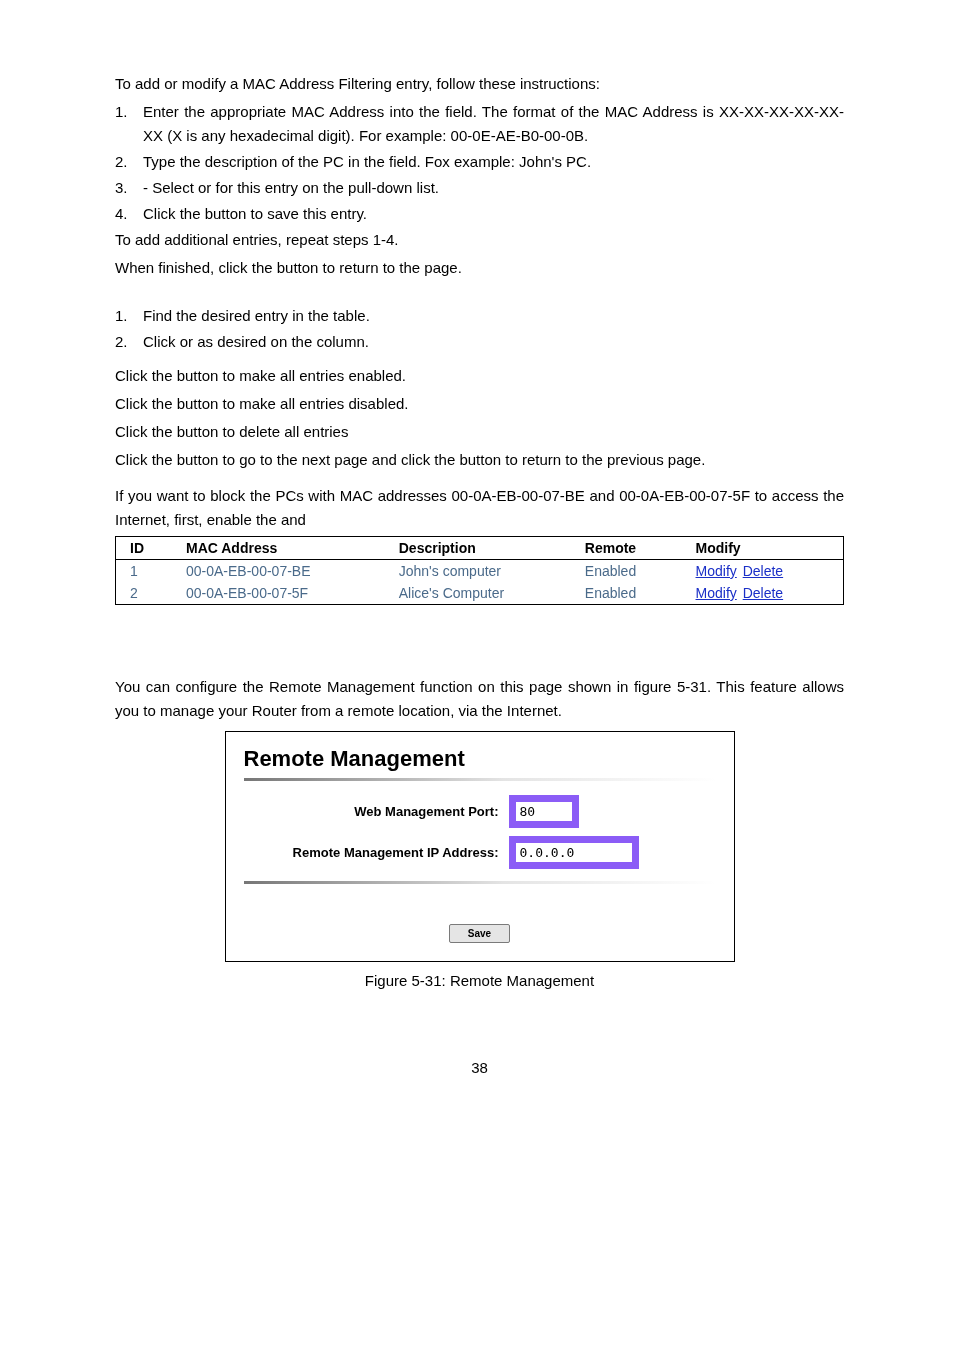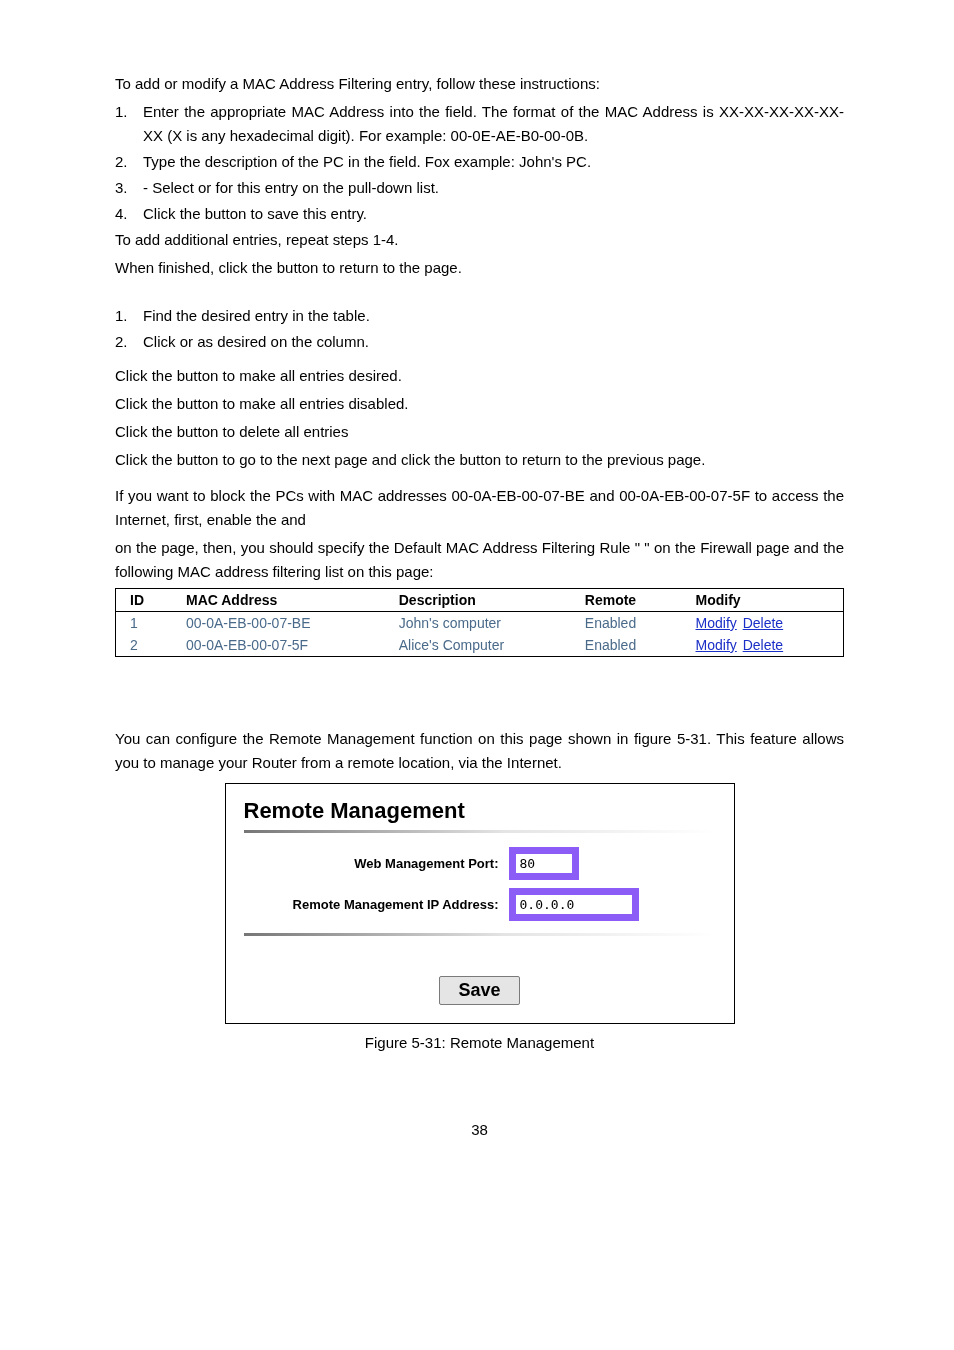--- a/index.html
+++ b/index.html
@@ -104,21 +104,21 @@
   }
   .rm-rule2 {
     margin: 12px 0 8px 0;
     height: 3px;
     background: linear-gradient(to right,#767676,#e4e4e4 55%,transparent);
     border: none;
   }
   .rm-btn-row { text-align: center; }
   .rm-btn {
     font-family: Arial, sans-serif;
-    font-size: 18px;
+    font-size: 10px;
     font-weight: bold;
     padding: 3px 18px;
     background: #e5e5e5;
     border: 1px solid #7a7a7a;
     border-radius: 2px;
     cursor: pointer;
     margin-top: 32px;
   }
   .fig-caption {
     text-align: center;
@@ -166,29 +166,28 @@
     <div class="ol-num">1.</div>
     <div class="ol-body">Find the desired entry in the table.</div>
   </div>
   <div class="ol-item">
     <div class="ol-num">2.</div>
     <div class="ol-body">Click           or           as desired on the           column.</div>
   </div>
 
   <div style="height:8px"></div>
 
-  <p>Click the                  button to make all entries desired.</p>
+  <p>Click the                  button to make all entries enabled.</p>
   <p>Click the                   button to make all entries disabled.</p>
   <p>Click the               button to delete all entries</p>
   <p class="justify">Click the         button to go to the next page and click the               button to return to the previous page.</p>
 
   <div style="height:8px"></div>
 
   <p class="justify">                     If you want to block the PCs with MAC addresses 00-0A-EB-00-07-BE and 00-0A-EB-00-07-5F to access the Internet, first, enable the               and</p>
-  <p class="justify">                            on the               page, then, you should specify the Default MAC Address Filtering Rule "                                                                                                         " on the Firewall page and the following MAC address filtering list on this page:</p>
 
   <table class="mac">
     <thead>
       <tr>
         <th>ID</th>
         <th>MAC Address</th>
         <th>Description</th>
         <th>Remote</th>
         <th>Modify</th>
       </tr>

